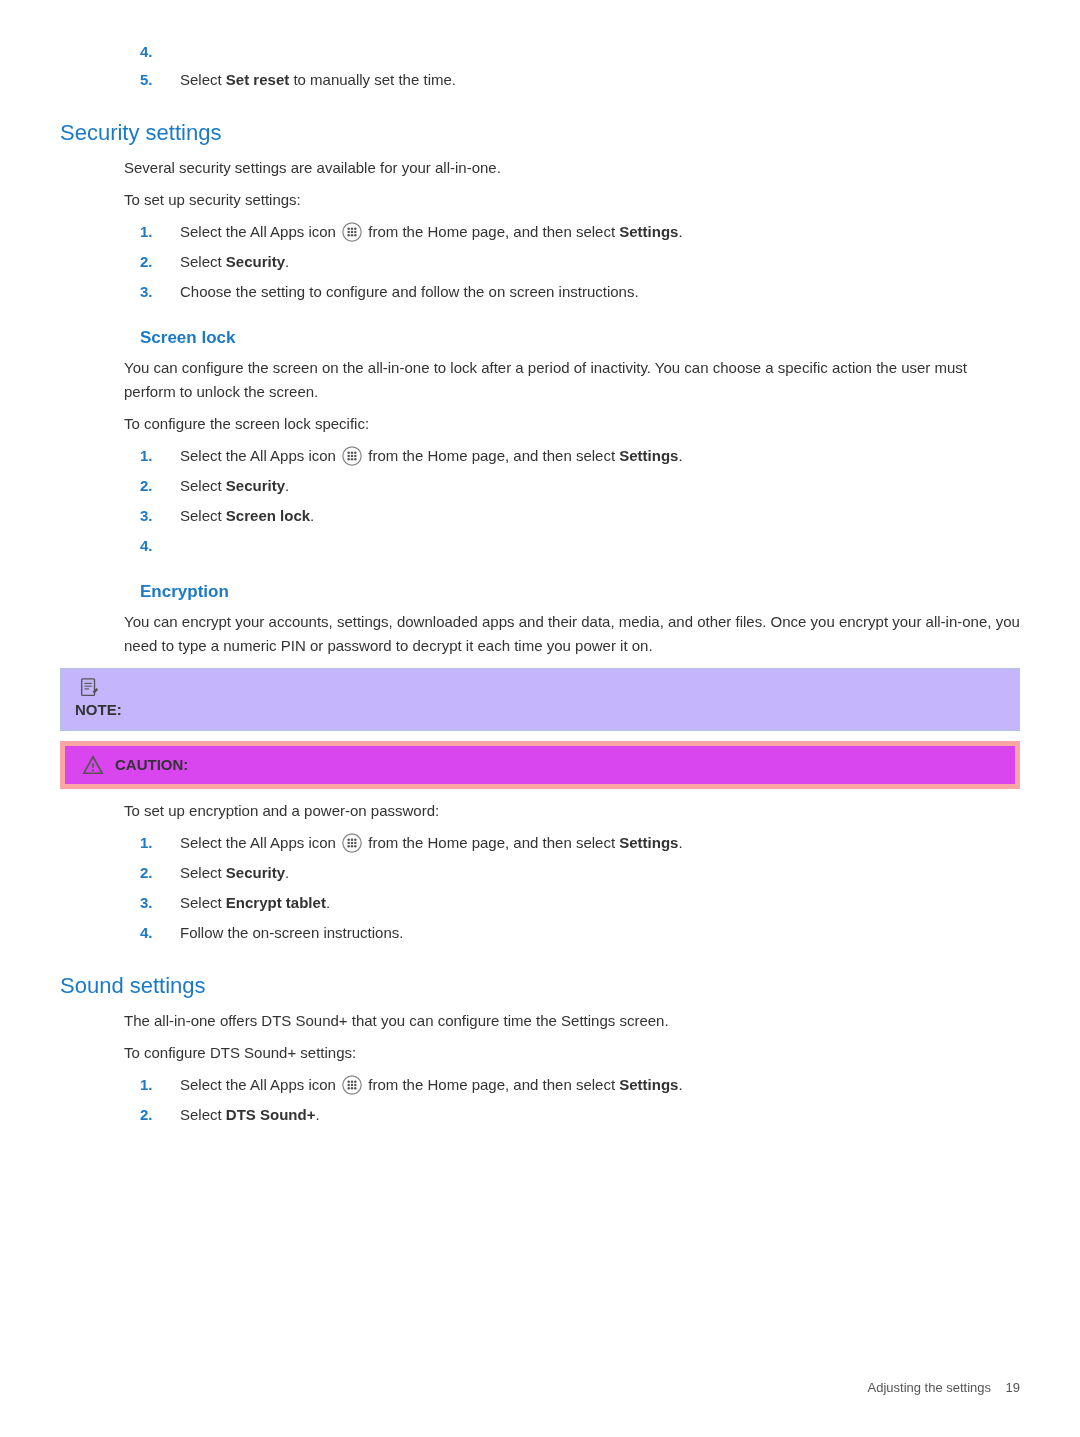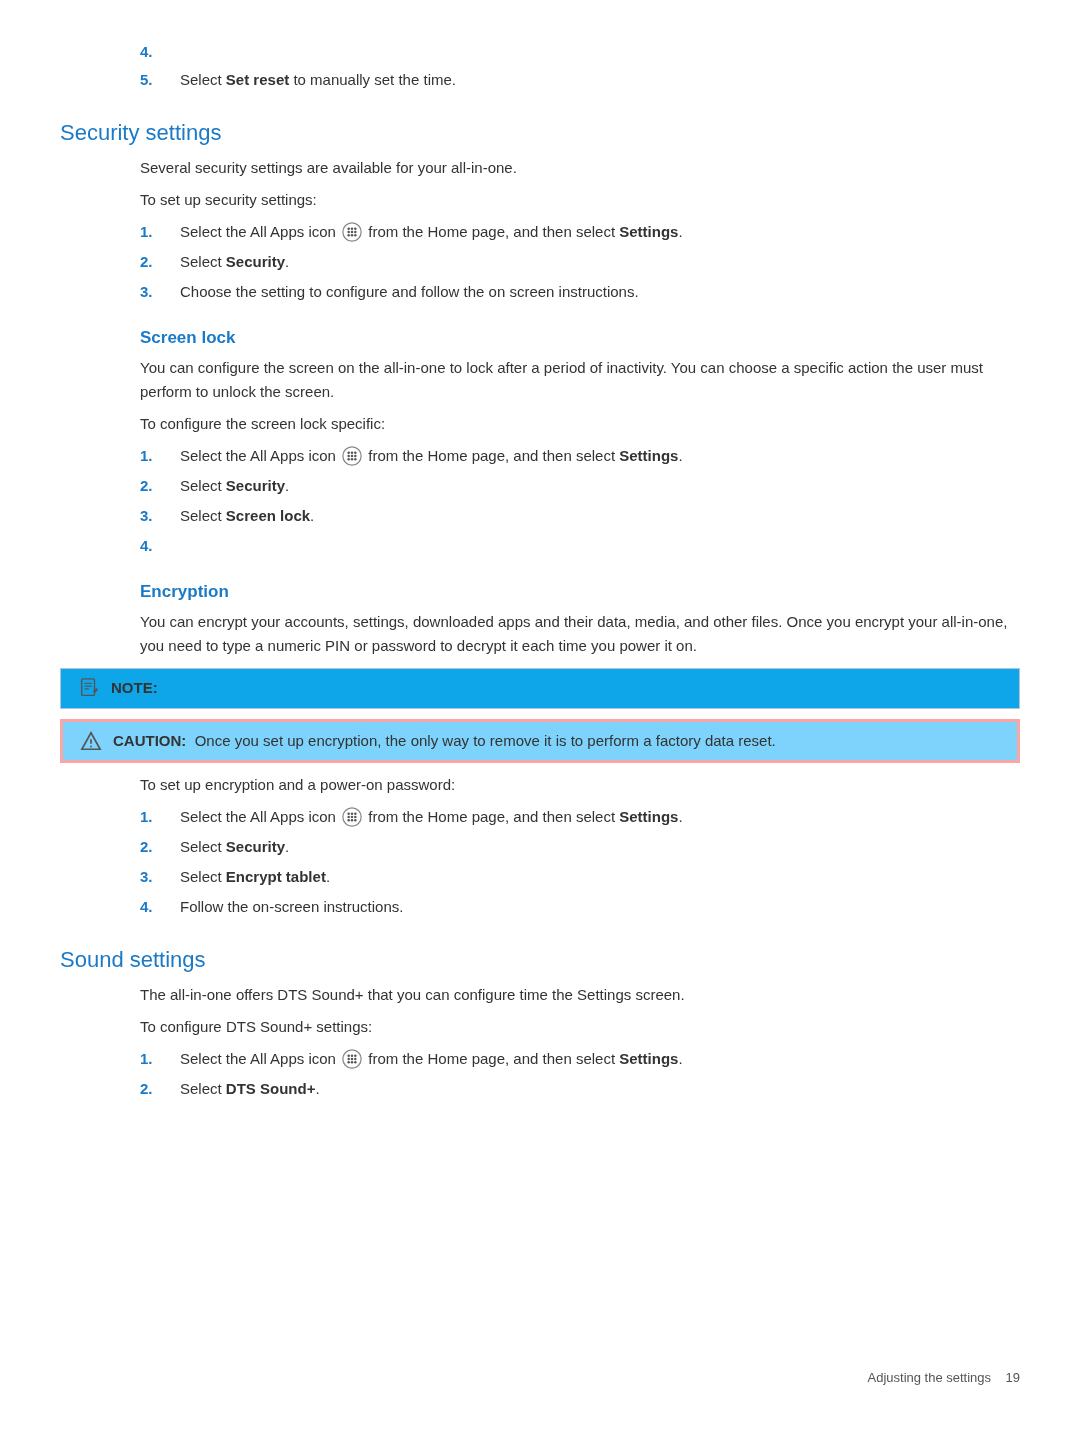--- a/index.html
+++ b/index.html
@@ -21,21 +21,21 @@
     }
     .sub-heading {
       color: #1a7ac7;
       font-size: 17px;
       font-weight: bold;
       margin-top: 24px;
       margin-bottom: 8px;
       margin-left: 80px;
     }
     .paragraph {
-      margin-left: 80px;
+      margin-left: 64px;
       margin-bottom: 8px;
       line-height: 1.6;
     }
     .numbered-list {
       margin-left: 80px;
       margin-bottom: 6px;
     }
     .numbered-list li {
       list-style: none;
       display: flex;
@@ -58,57 +58,58 @@
       margin: 0 2px;
       position: relative;
       top: -1px;
     }
     .note-box {
       border: 1px solid #b0c4de;
       padding: 8px 14px;
       margin: 10px 0 10px 0;
       display: flex;
       align-items: flex-start;
-      background: #0ea5e9;
+      background: #c4b5fd;
       line-height: 1.5;
+      flex-direction: column;
     }
     .note-icon {
       margin-right: 8px;
       min-width: 28px;
       font-size: 13px;
       color: #444;
       display: flex;
       flex-direction: column;
       align-items: center;
     }
     .note-icon svg {
       width: 22px;
       height: 22px;
     }
     .caution-box {
-      border: 3px solid #fca5a5;
+      border: 5px solid #fca5a5;
       padding: 8px 14px;
       margin: 8px 0 10px 0;
       display: flex;
       align-items: flex-end;
-      background: #7dd3fc;
+      background: #d946ef;
       line-height: 1.5;
     }
     .caution-icon {
       margin-right: 8px;
       min-width: 28px;
       font-size: 13px;
       color: #444;
       display: flex;
       flex-direction: column;
       align-items: center;
     }
     .footer {
       position: absolute;
-      bottom: 52px;
+      bottom: 42px;
       right: 60px;
       font-size: 13px;
       color: #555;
     }
     .top-list {
       margin-left: 80px;
       margin-bottom: 10px;
     }
     .top-list li {
       list-style: none;
@@ -210,21 +211,20 @@
 
 <div class="caution-box">
   <div class="caution-icon">
     <svg viewBox="0 0 24 24" xmlns="http://www.w3.org/2000/svg" width="22" height="22">
       <polygon points="12,3 22,21 2,21" fill="none" stroke="#555" stroke-width="1.8"></polygon>
       <line x1="12" y1="10" x2="12" y2="15" stroke="#555" stroke-width="1.8"></line>
       <circle cx="12" cy="18" r="1" fill="#555"></circle>
     </svg>
   </div>
   <span><b>CAUTION:</b>&nbsp;&nbsp;</span>
-  <span>Once you set up encryption, the only way to remove it is to perform a factory data reset.</span>
 </div>
 
 <p class="paragraph">To set up encryption and a power-on password:</p>
 <ul class="numbered-list">
   <li>
     <span class="list-number">1.</span>
     <span>Select the All Apps icon <svg class="apps-icon" viewBox="0 0 24 24" xmlns="http://www.w3.org/2000/svg">
           <circle cx="12" cy="12" r="11" fill="none" stroke="#888" stroke-width="1.5"></circle>
           <circle cx="8" cy="8" r="1.5" fill="#555"></circle>
           <circle cx="12" cy="8" r="1.5" fill="#555"></circle>

